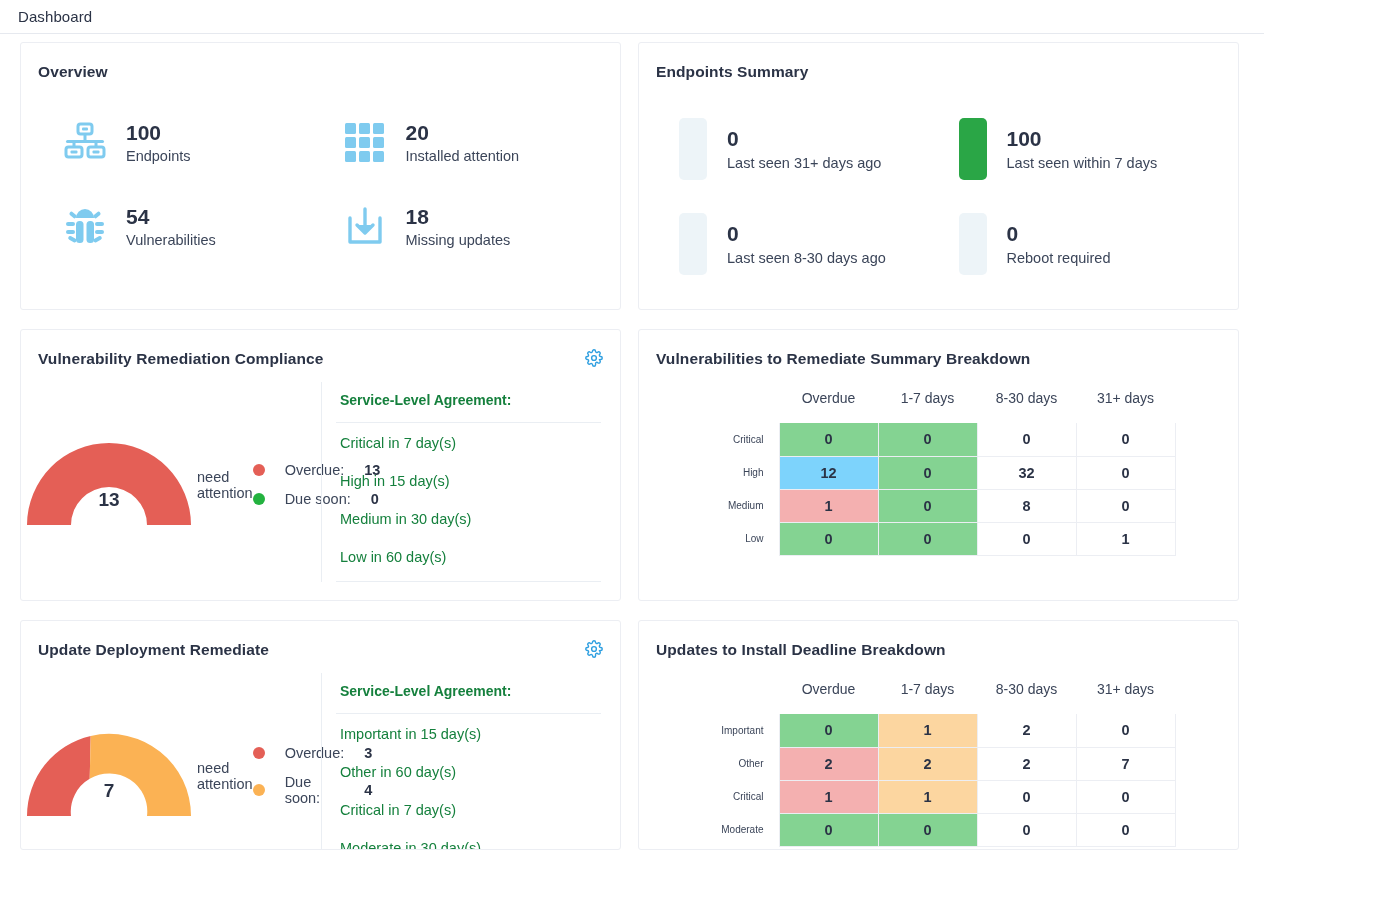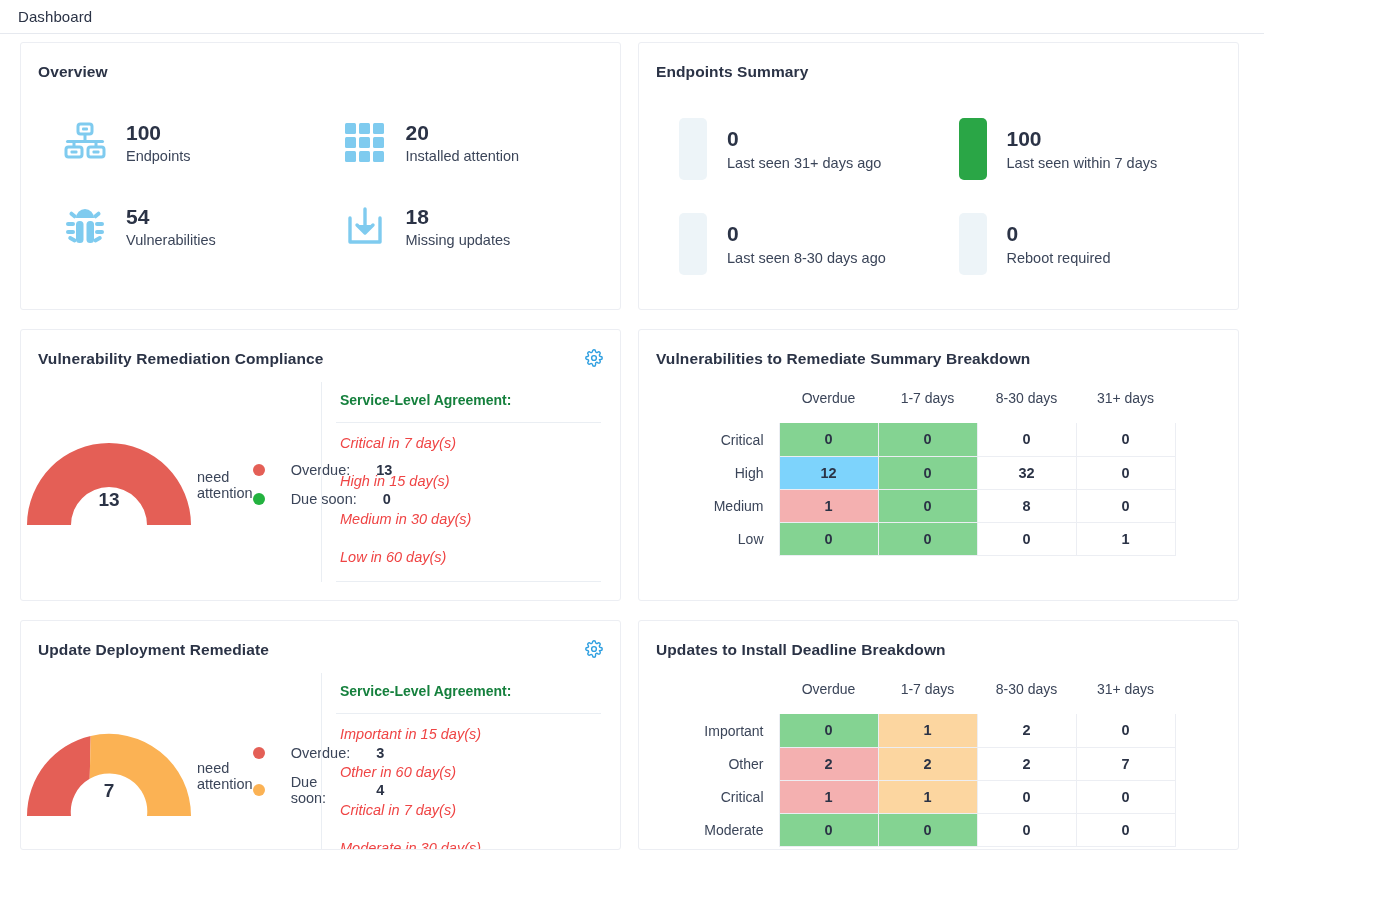--- a/index.html
+++ b/index.html
@@ -81,44 +81,44 @@
   
   .comp-body { display: flex; padding: 14px 0 0 0; }
   .gauge-col { width: 300px; display: flex; align-items: center; }
   .gauge-wrap { position: relative; width: 176px; height: 94px; }
   .gauge-center {
     position: absolute; left: 0; right: 0; top: 54px;
     text-align: center; font-size: 19px; font-weight: bold; color: #2b3346;
   }
   .gauge-sub { font-size: 14.5px; color: #3b4559; margin-top: 6px; }
   .legend { margin-top: 17px; align-self: center; }
-  .legend-row { display: flex; align-items: center; gap: 26px; margin-bottom: 13px; font-size: 14.5px; color: #3b4559; }
+  .legend-row { display: flex; align-items: center; gap: 20px; margin-bottom: 13px; font-size: 14.5px; color: #3b4559; }
   .legend-dot { width: 12px; height: 12px; border-radius: 50%; flex: 0 0 12px; }
   .legend-row b { color: #2b3346; }
 
   .sla-col { width: 280px; padding-left: 14px; border-left: 1px solid #eaeef3; }
   .sla-head {
     font-size: 14px; font-weight: bold; color: #15803d;
     padding: 10px 0 14px 4px;
     border-bottom: 1px solid #eaeef3;
   }
   .sla-list { border-bottom: 1px solid #eaeef3; padding-bottom: 6px; }
-  .sla-item { font-size: 14.5px; color: #ef4444; padding: 12px 0 10px 4px; font-style: italic; }
+  .sla-item { font-size: 14.5px; color: #15803d; padding: 12px 0 10px 4px; }
 
   
   .bd-wrap { padding: 22px 0 0 42px; }
   .bd-table { border-collapse: collapse; }
   .bd-table th.rowhdr-blank { width: 98px; }
   .bd-table th.colhdr {
     width: 99px;
     font-size: 14px; font-weight: normal; color: #3b4559;
     padding-bottom: 17px; text-align: center;
   }
   .bd-table td.rowhdr {
-    font-size: 14px; color: #3b4559; text-align: right;
+    font-size: 10px; color: #3b4559; text-align: right;
     padding-right: 15px; white-space: nowrap;
   }
   .bd-table td.cell {
     height: 33px; text-align: center;
     font-size: 14.5px; font-weight: bold; color: #2b3346;
     border: 1px solid #eceef3;
   }
   .bd-table tr td.cell:not(:last-child) { border-right: none; }
   .bd-table tr:not(:first-of-type) td.cell { border-top: none; }
 </style>

